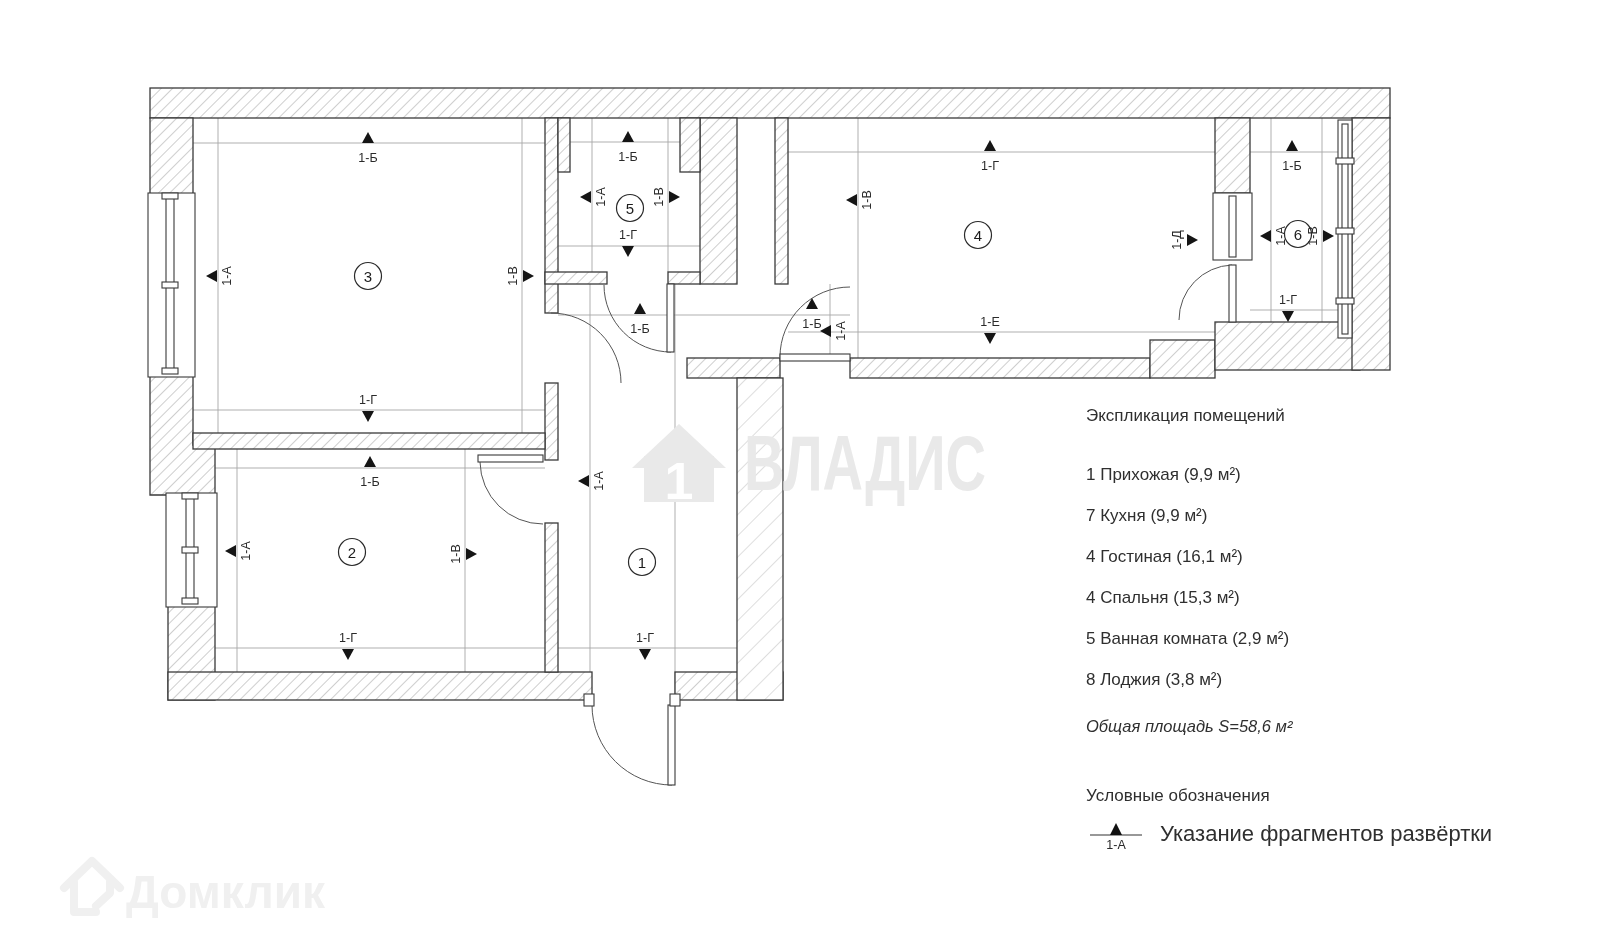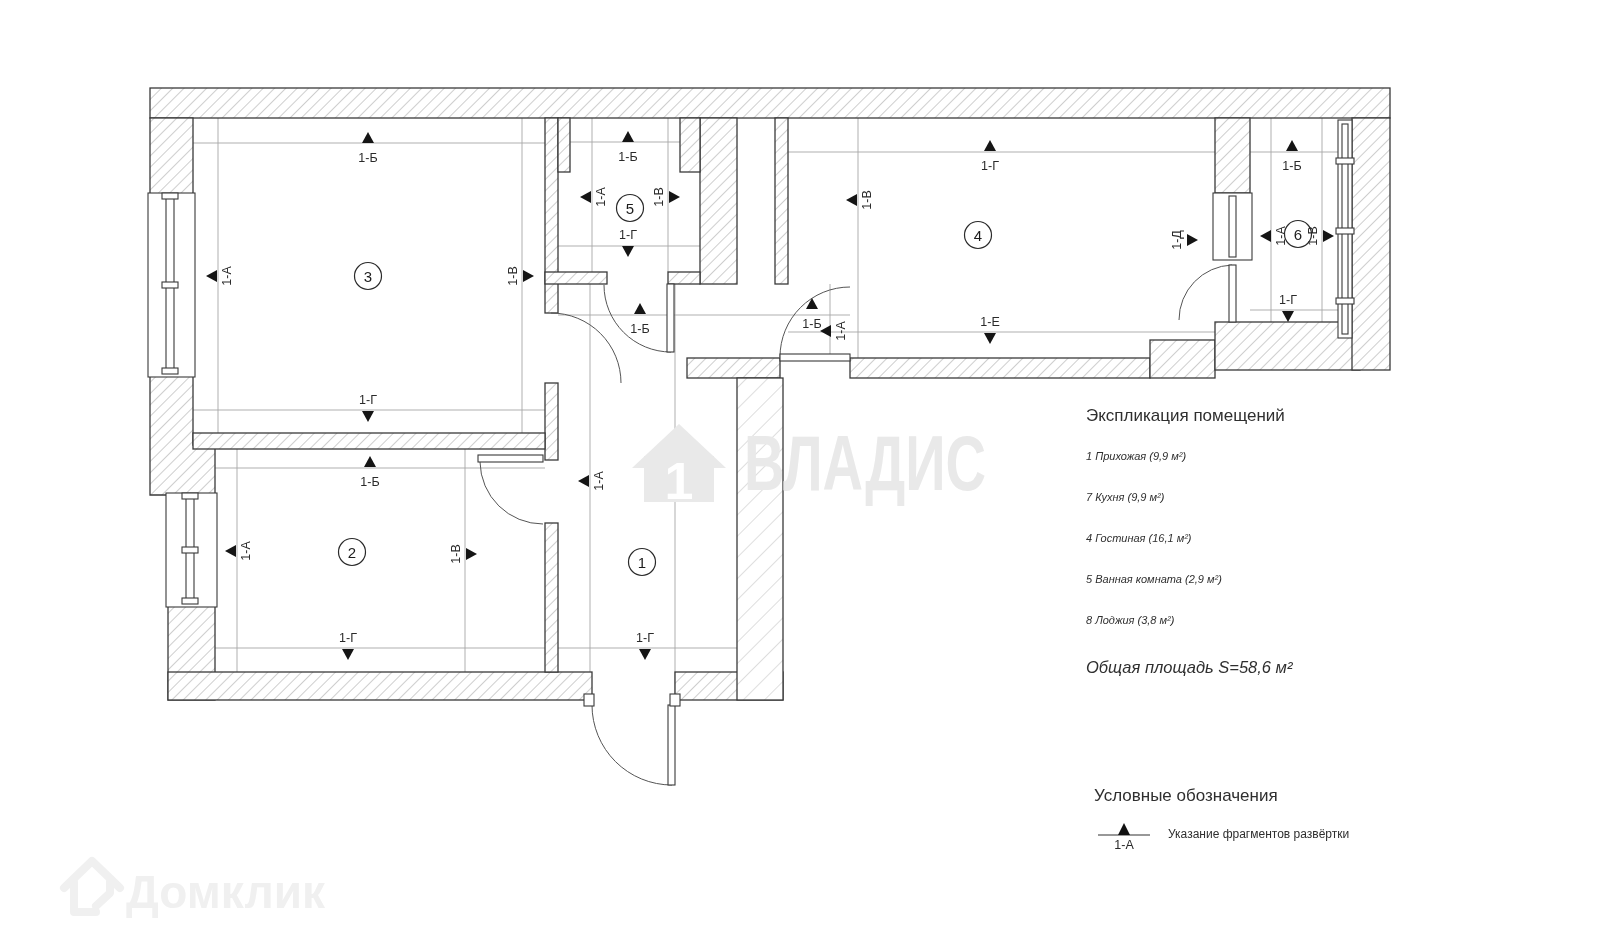--- a/index.html
+++ b/index.html
@@ -1,26 +1,26 @@
 <!DOCTYPE html>
 <html><head>
 <meta charset="utf-8">
 <style>
   html,body{margin:0;padding:0;background:#fff;}
   .stage{position:relative;width:1600px;height:951px;background:#ffffff;overflow:hidden;
          font-family:"Liberation Sans", sans-serif;}
   .plan-svg{position:absolute;left:0;top:0;}
   .legend{position:absolute;left:1086px;top:406px;width:360px;color:#2f2f2f;}
-  .legend-title{font-size:17px;font-weight:400;margin:0 0 10px 0;}
-  .legend-item{font-size:11px;height:41px;line-height:41px;white-space:nowrap;font-style:italic;}
+  .legend-title{font-size:17px;font-weight:400;margin:0 0 28px 0;}
+  .legend-item{font-size:17px;height:41px;line-height:41px;white-space:nowrap;}
   .legend-total{font-size:16.5px;height:41px;line-height:41px;margin-top:6px;white-space:nowrap;font-style:italic;}
-  .symbols{position:absolute;left:1086px;top:786px;color:#2f2f2f;margin-left:8px;}
+  .symbols{position:absolute;left:1086px;top:786px;color:#2f2f2f;}
   .symbols-title{font-size:17px;margin:0 0 10px 0;}
   .symbol-row{display:flex;align-items:center;gap:12px;}
-  .symbol-desc{font-size:12px;white-space:nowrap;}
+  .symbol-desc{font-size:22px;white-space:nowrap;}
   svg text{font-family:"Liberation Sans", sans-serif;}
 </style>
 </head>
 <body>
 
 <div class="stage">
 
 <svg class="plan-svg" width="1600" height="951" viewBox="0 0 1600 951">
   <defs>
     <pattern id="hA" patternUnits="userSpaceOnUse" width="8" height="8" patternTransform="rotate(45)">
@@ -235,20 +235,21 @@
       <text x="126" y="908" font-size="46" font-weight="bold" fill="#f0f0f0">Домклик</text>
     </g>
   </g>
 </svg>
 
 <div class="legend">
   <div class="legend-title">Экспликация помещений</div>
   <div class="legend-item">1 Прихожая (9,9 м²)</div>
   <div class="legend-item">7 Кухня (9,9 м²)</div>
   <div class="legend-item">4 Гостиная (16,1 м²)</div>
+  <div class="legend-item">4 Спальня (15,3 м²)</div>
   <div class="legend-item">5 Ванная комната (2,9 м²)</div>
   <div class="legend-item">8 Лоджия (3,8 м²)</div>
   <div class="legend-total">Общая площадь S=58,6 м²</div>
 </div>
 
 <div class="symbols">
   <div class="symbols-title">Условные обозначения</div>
   <div class="symbol-row">
     <svg width="62" height="36">
       <line x1="4" y1="19" x2="56" y2="19" stroke="#333" stroke-width="1.2"></line>

